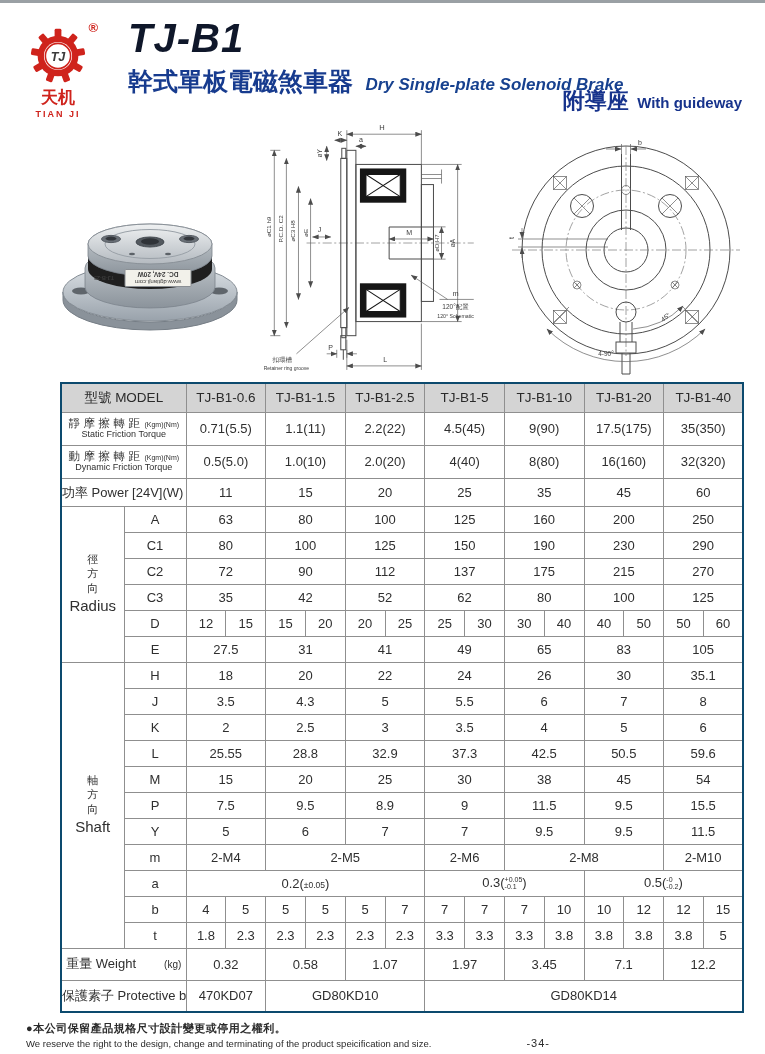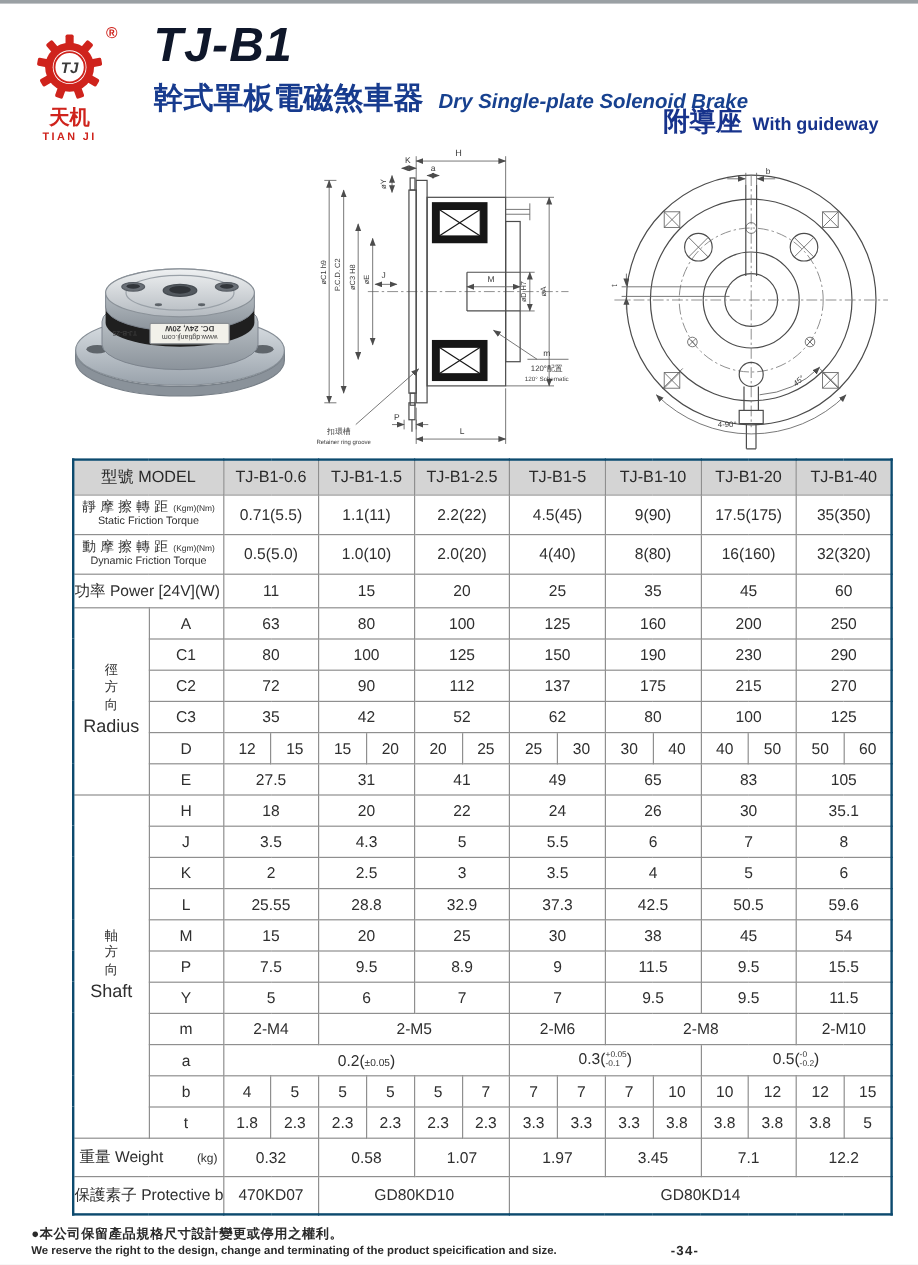--- a/index.html
+++ b/index.html
@@ -11,21 +11,21 @@
   .logo{position:absolute;left:14px;top:24px;width:88px;text-align:center;color:#cf231c;}
   .logo svg{width:64px;height:64px;display:block;margin:0 auto;}
   .reg-mark{position:absolute;right:4px;top:-4px;font-size:13px;font-weight:bold;color:#cf231c;}
   .logo-zh{font-family:"Liberation Serif",serif;font-size:17px;font-weight:bold;margin-top:-2px;}
   .logo-en{font-size:9px;font-weight:bold;letter-spacing:2px;}
   .title-block{position:absolute;left:128px;top:16px;}
   .title-block h1{margin:0;font-style:italic;font-weight:bold;font-size:40px;color:#0f172a;letter-spacing:1px;}
   .subtitle{margin-top:4px;white-space:nowrap;}
   .sub-zh{font-size:25px;font-weight:bold;color:#173b8e;}
   .sub-en{font-size:17px;font-weight:bold;color:#17418f;margin-left:8px;font-style:italic;}
-  .variant{position:absolute;right:33px;top:86px;white-space:nowrap;color:#17338c;}
+  .variant{position:absolute;right:23px;top:86px;white-space:nowrap;color:#17338c;}
   .var-zh{font-size:22px;font-weight:bold;}
   .var-en{font-size:15px;font-weight:bold;margin-left:4px;}
 
   
   .fig{position:absolute;}
   #fig-photo{left:60px;top:190px;width:180px;height:146px;}
   #fig-section{left:260px;top:106px;width:220px;height:274px;}
   #fig-front{left:486px;top:116px;width:276px;height:266px;}
   svg text{font-family:"Liberation Sans",sans-serif;fill:#3b3b3b;}
   .ln{stroke:#4c4c4c;stroke-width:1;fill:none;}
@@ -53,21 +53,21 @@
   .gen{font-size:15px;margin-top:2px;}
   td.letter{font-size:13px;}
   td.val{font-size:13px;}
   .tol{font-size:8.5px;}
   .stack{display:inline-flex;flex-direction:column;font-size:7px;line-height:1.1;
          vertical-align:middle;text-align:left;}
 
   
   .footer{position:absolute;left:26px;top:1021px;width:716px;color:#2a2a2a;}
   .note-zh{font-size:11px;font-weight:bold;letter-spacing:.5px;}
-  .note-row{display:flex;align-items:flex-start;font-size:9.5px;margin-top:1px;font-weight:bold;}
+  .note-row{display:flex;align-items:flex-end;font-size:9.5px;margin-top:1px;}
   .page-num{margin-left:95px;font-size:11px;letter-spacing:1px;}
 </style>
 </head>
 <body>
 
 <div class="page">
   <div class="top-strip"></div>
 
   <div>
     <div class="logo">

